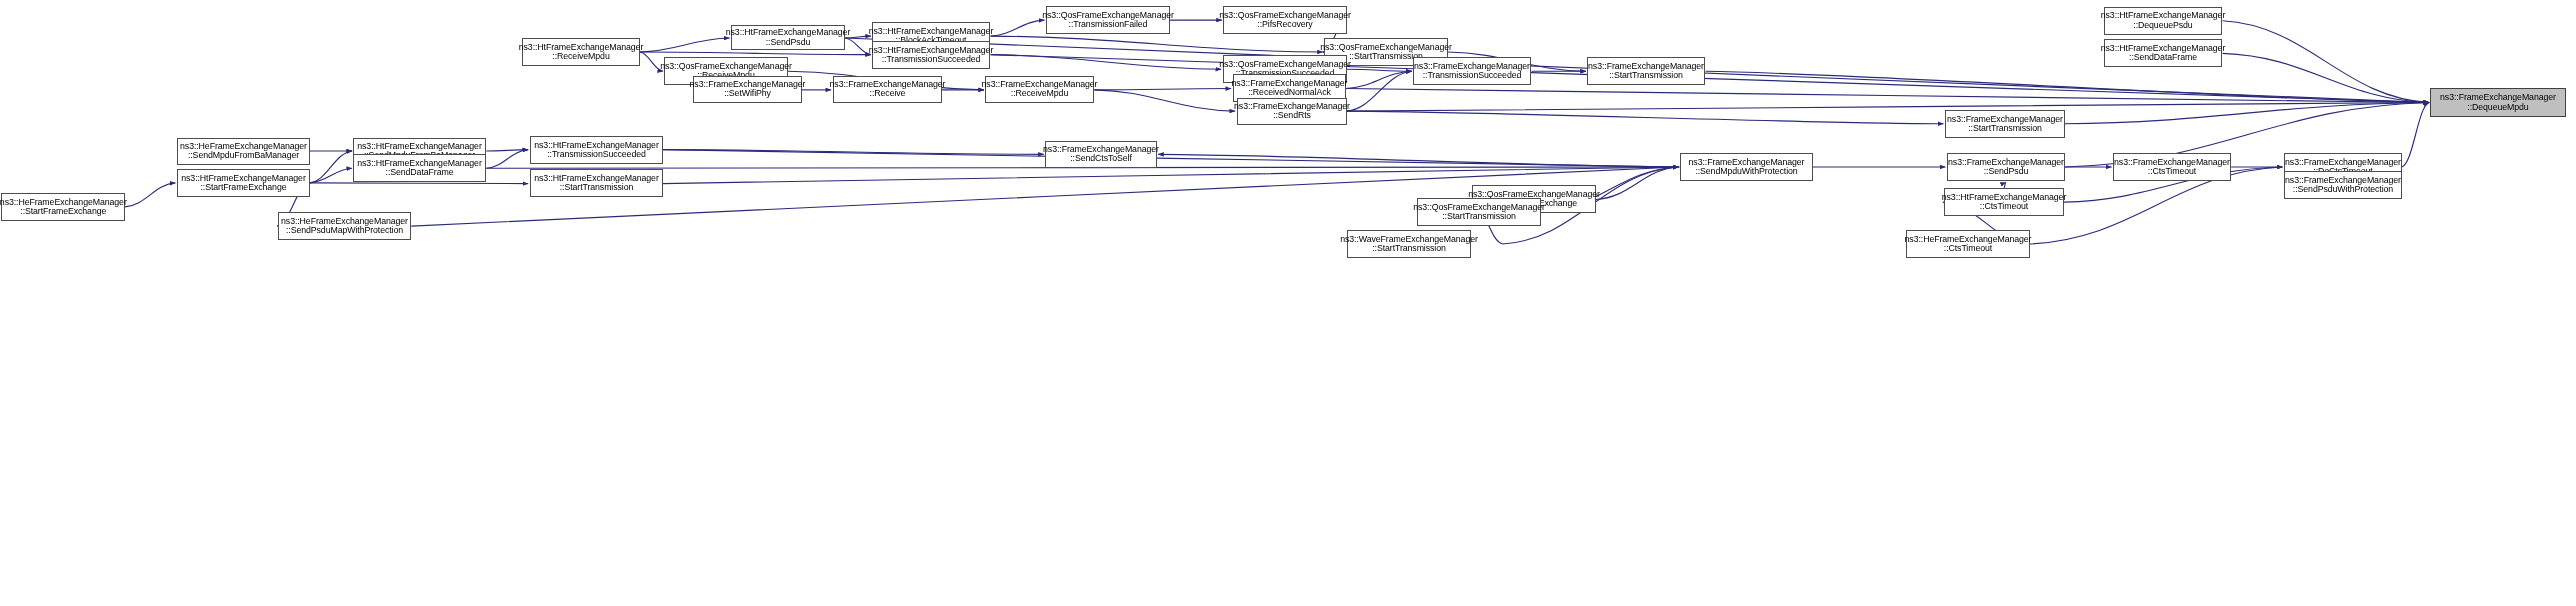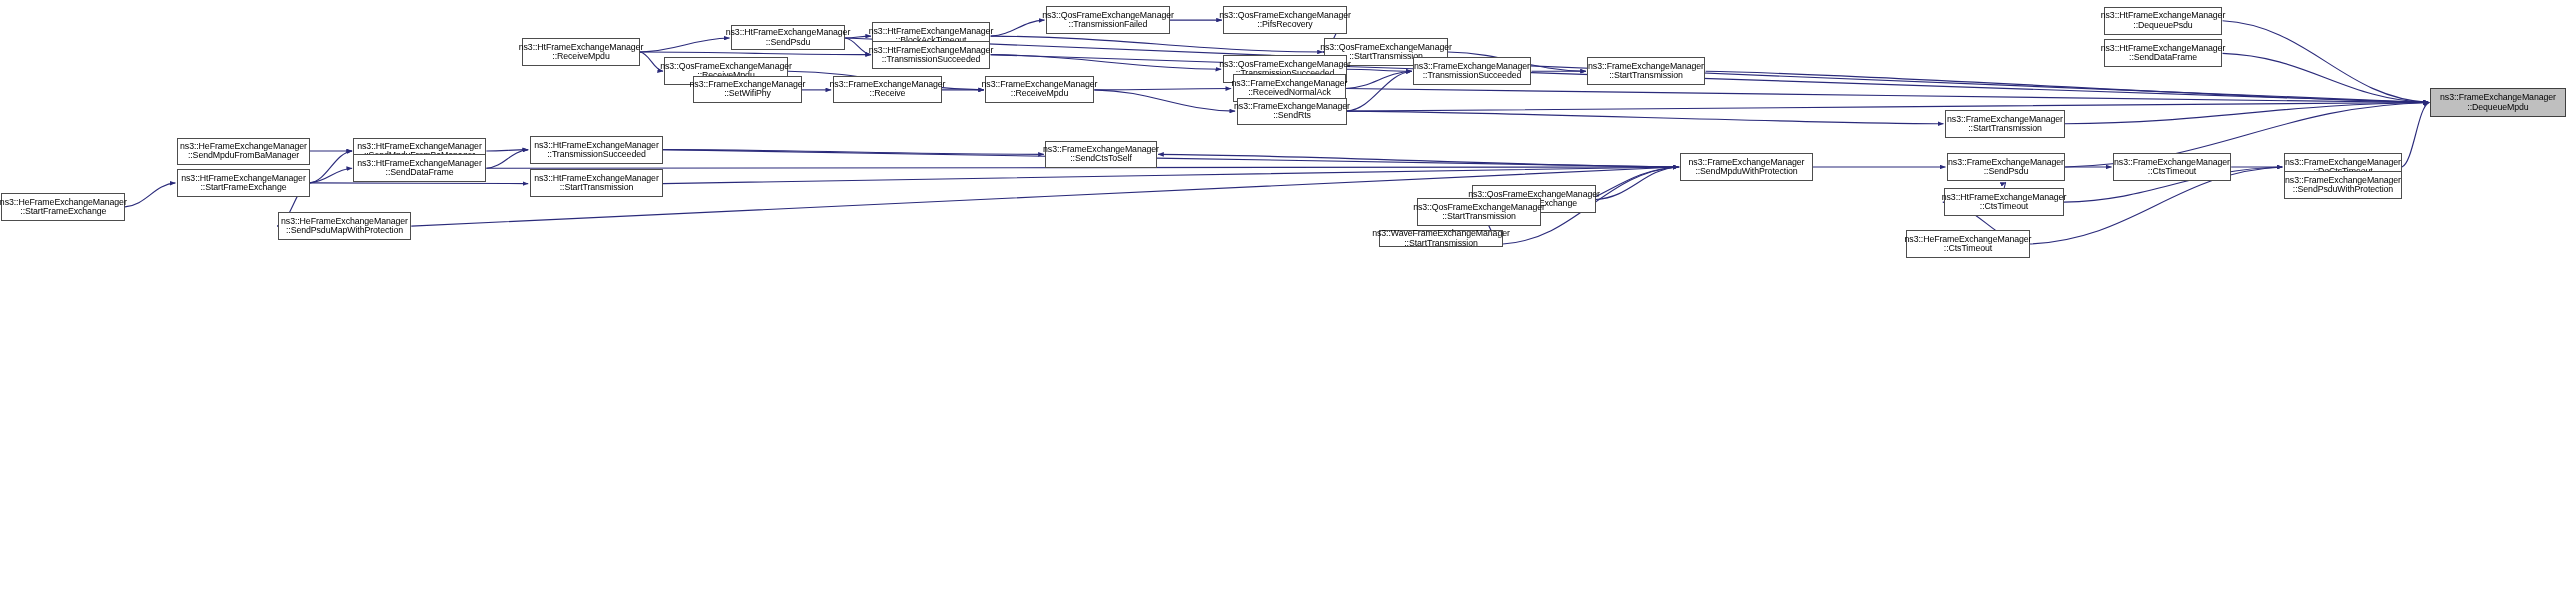--- a/index.html
+++ b/index.html
@@ -246,21 +246,21 @@
         <span class="l2">::StartFrameExchange</span>
       </div>
       <div class="node" style="left: 1417px; top: 198px; width: 124px; height: 28px;">
         <span class="l1">ns3::QosFrameExchangeManager</span>
         <span class="l2">::StartTransmission</span>
       </div>
       <div class="node" style="left: 278px; top: 212px; width: 133px; height: 28px;">
         <span class="l1">ns3::HeFrameExchangeManager</span>
         <span class="l2">::SendPsduMapWithProtection</span>
       </div>
-      <div class="node" style="left: 1379px; top: 230px; width: 124px; height: 17px;">
+      <div class="node" style="left: 1347px; top: 230px; width: 124px; height: 28px;">
         <span class="l1">ns3::WaveFrameExchangeManager</span>
         <span class="l2">::StartTransmission</span>
       </div>
       <div class="node" style="left: 1906px; top: 230px; width: 124px; height: 28px;">
         <span class="l1">ns3::HeFrameExchangeManager</span>
         <span class="l2">::CtsTimeout</span>
       </div>
     </div>
 </div>
 

